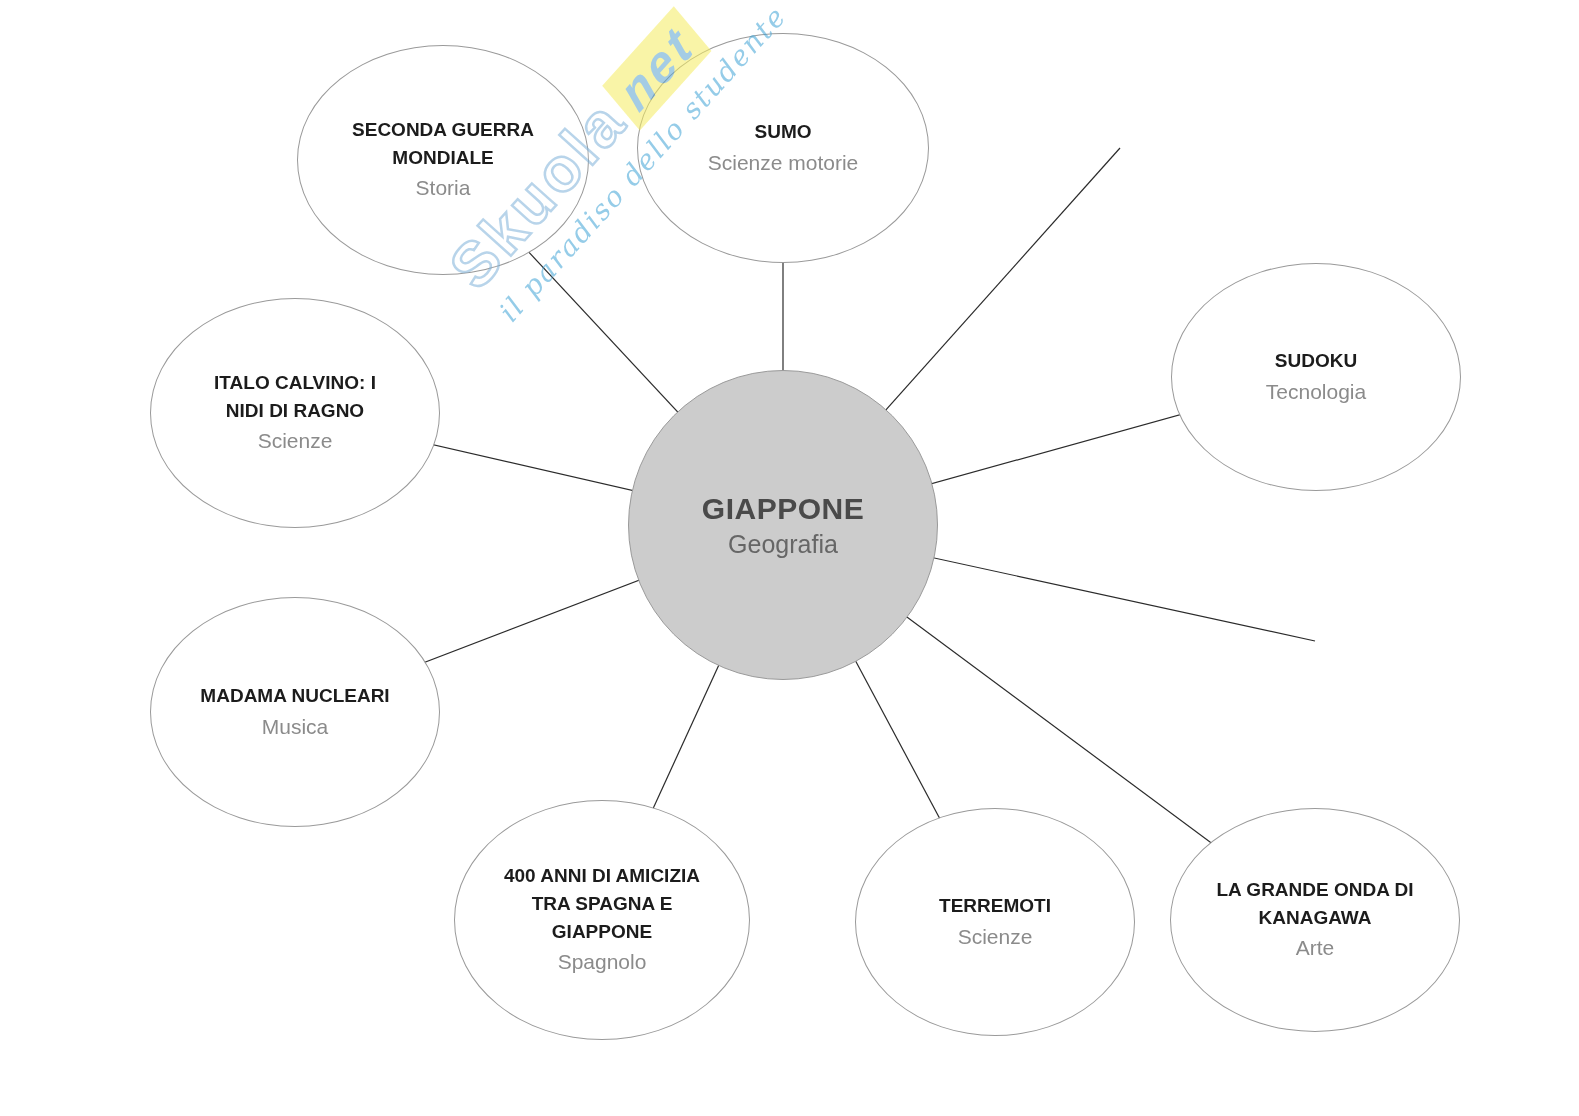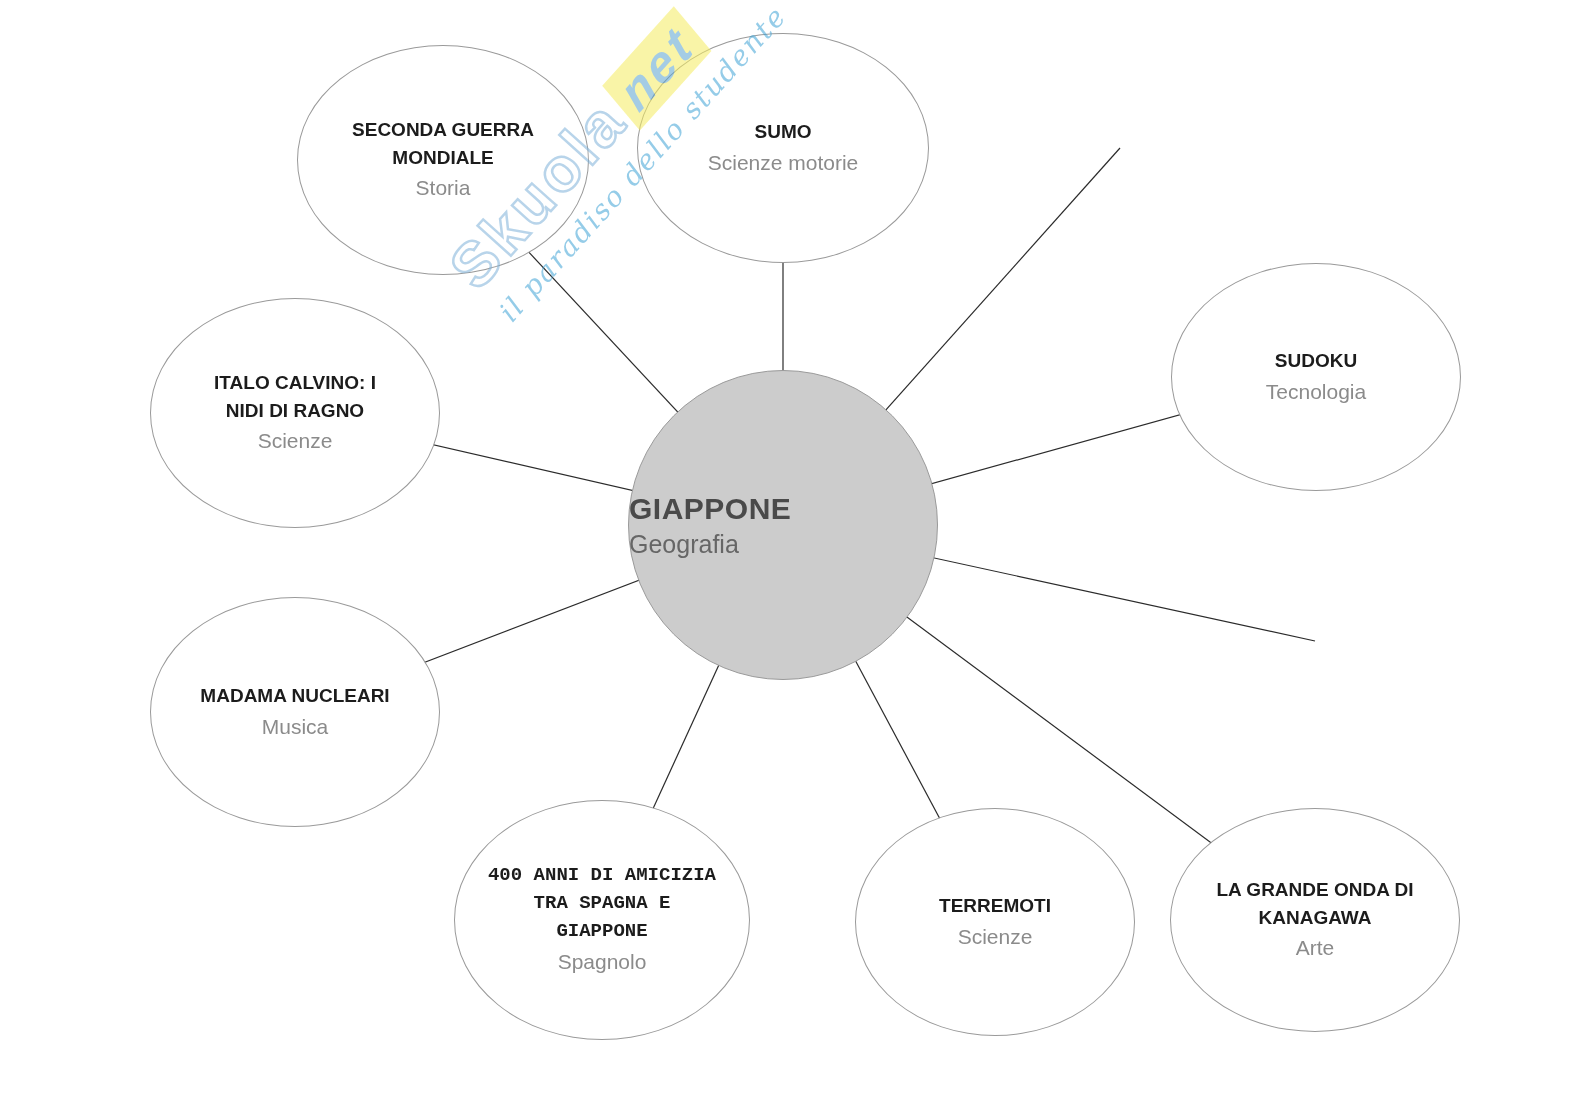--- a/index.html
+++ b/index.html
@@ -39,40 +39,40 @@
     box-sizing: border-box;
   }
   .node-title {
     font-weight: bold;
     font-size: 19px;
     line-height: 1.45;
     color: #1c1c1c;
     max-width: 240px;
   }
   .node.narrow .node-title { max-width: 180px; }
-  .node.mid .node-title { max-width: 232px; font-family: Liberation Mono, monospace; }
+  .node.mid .node-title { max-width: 232px; }
   .node-subtitle {
     font-size: 21px;
     line-height: 1.5;
     color: #8b8b8b;
     margin-top: 1px;
   }
   .center-node {
     position: absolute;
     z-index: 3;
     left: 628px;
     top: 370px;
     width: 310px;
     height: 310px;
     border-radius: 50%;
     background: #cccccc;
     border: 1.5px solid #9a9a9a;
     display: flex;
     flex-direction: column;
-    align-items: flex-start;
+    align-items: center;
     justify-content: center;
     text-align: center;
     box-sizing: border-box;
   }
   .center-title {
     font-weight: bold;
     font-size: 30px;
     color: #4a4a4a;
     letter-spacing: 0.5px;
   }

